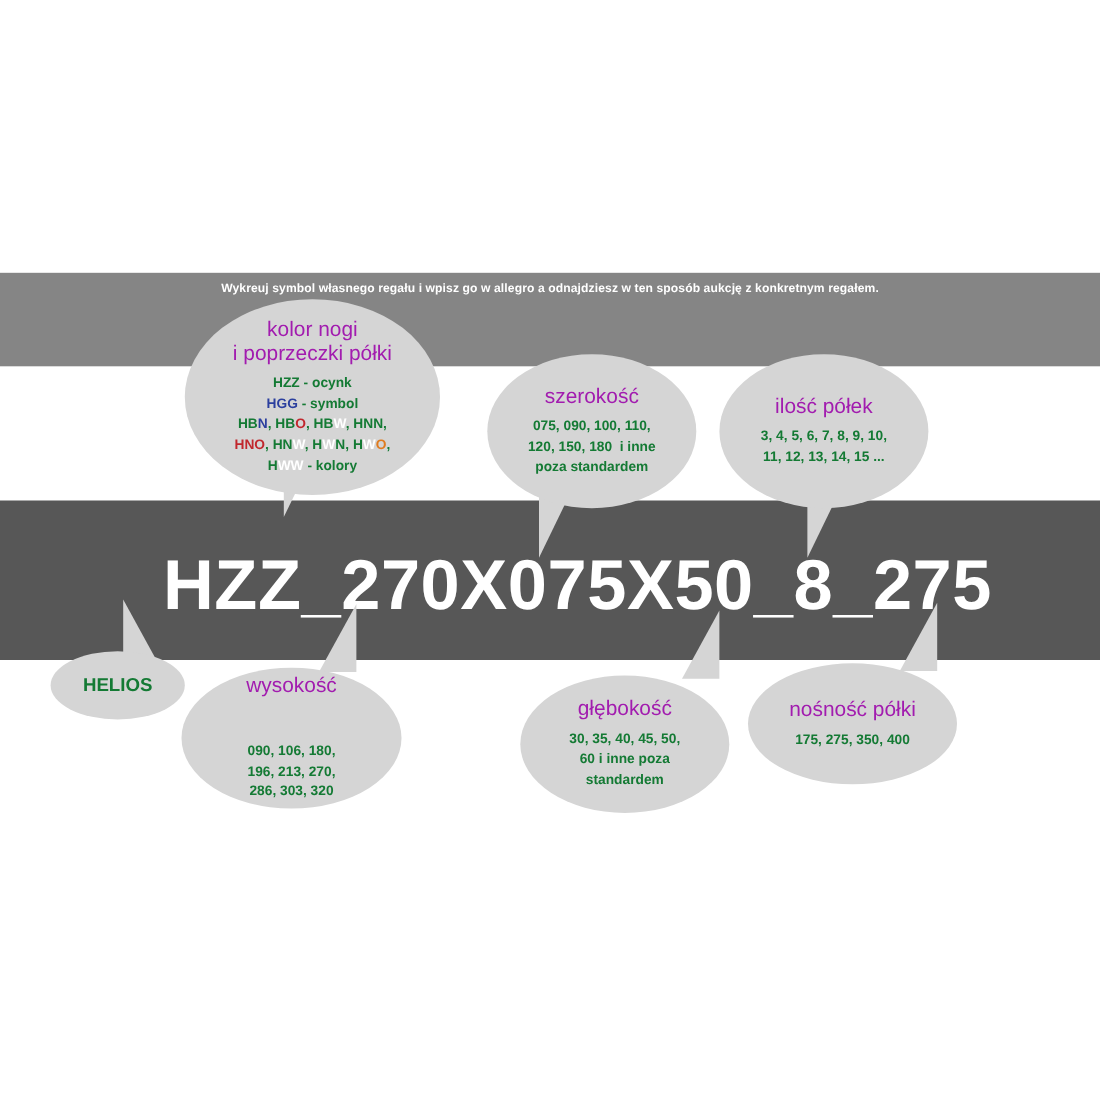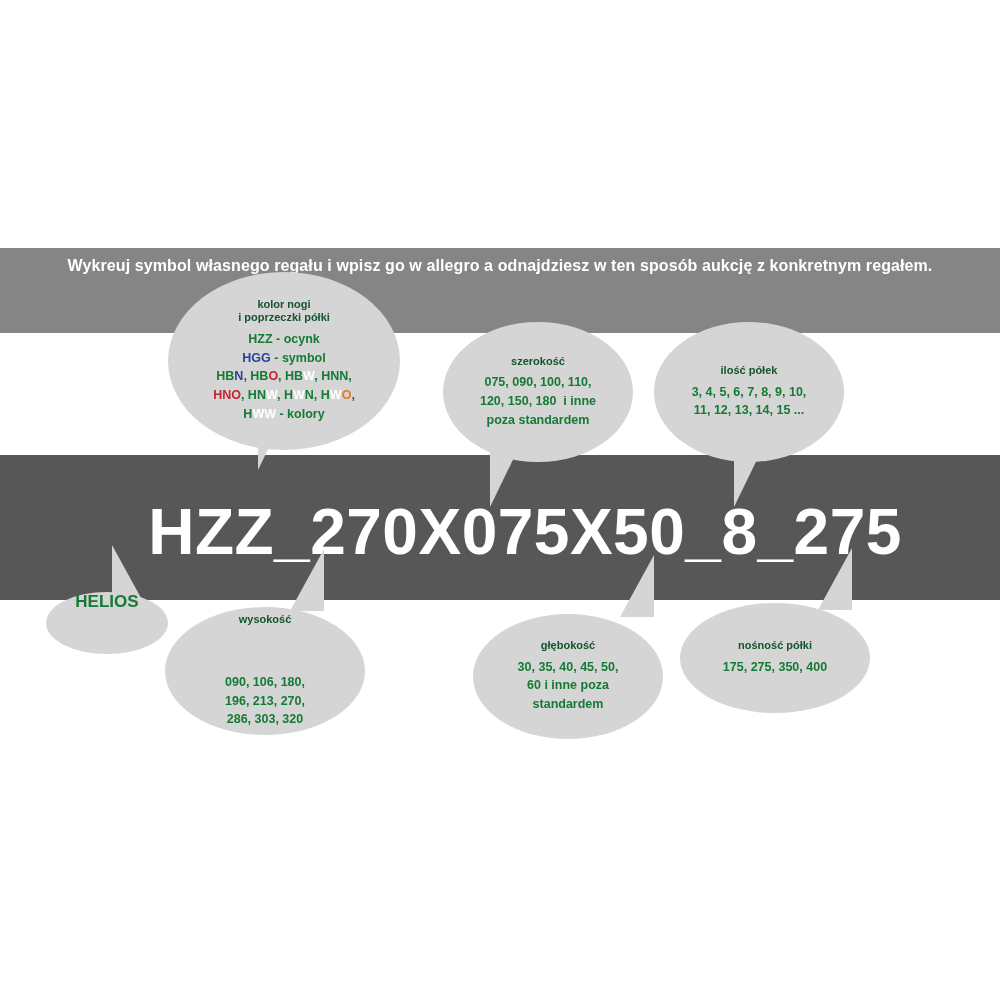--- a/index.html
+++ b/index.html
@@ -41,21 +41,21 @@
   }
 
   
   .headline {
     position: absolute;
     left: 50px;
     top: 255px;
     width: 900px;
     text-align: center;
     color: #ffffff;
-    font-size: 16px;
+    font-size: 11px;
     font-weight: bold;
     line-height: 1.35;
     letter-spacing: 0.1px;
   }
 
   
   .code {
     position: absolute;
     left: 0;
     top: 495px;
@@ -77,23 +77,23 @@
     text-align: center;
     color: #1d7a32;
     box-sizing: border-box;
     display: flex;
     flex-direction: column;
     align-items: center;
     justify-content: center;
     padding: 6px 10px;
   }
   .bubble .title {
-    font-weight: bold;
-    font-size: 11px;
-    color: #14532d;
+    font-weight: normal;
+    font-size: 19px;
+    color: #a21caf;
     line-height: 1.15;
     margin-bottom: 6px;
   }
   .bubble .body {
     font-weight: bold;
     font-size: 12.5px;
     color: #147a34;
     line-height: 1.5;
   }
 
@@ -123,21 +123,21 @@
   .c-blue  { color: #2b3f9e; }
   .c-red   { color: #c1272d; }
   .c-orange{ color: #e07b1e; }
   .c-white { color: #ffffff; }
 
   .helios {
     position: absolute;
     background: #d5d5d5;
     border-radius: 50% / 50%;
     display: flex;
-    align-items: flex-start;
+    align-items: center;
     justify-content: center;
     color: #147a34;
     font-weight: bold;
     font-size: 17px;
   }
 </style>
 </head>
 <body>
 
 <div id="stage">

